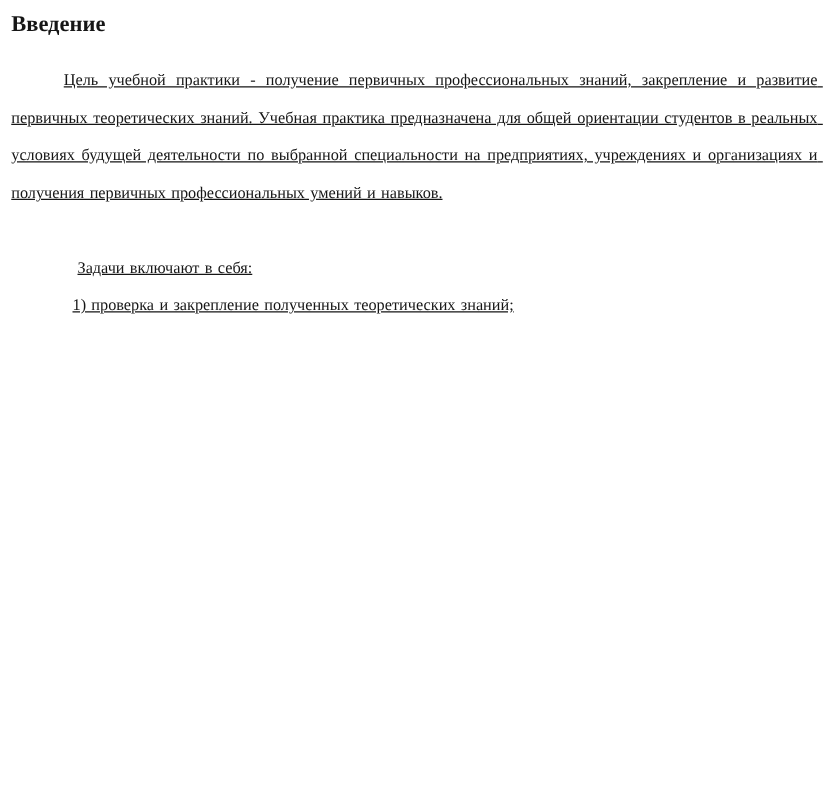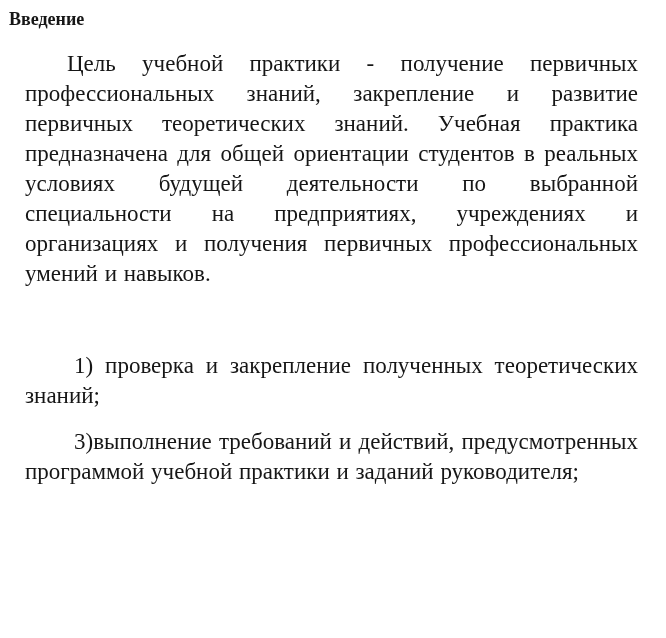--- a/index.html
+++ b/index.html
@@ -22,46 +22,47 @@
     background: var(--bg-color, #ffffff);
   }
   .heading {
     font-size: 18px;
     font-weight: 700;
     line-height: 28px;
     margin: 0 0 16px 0;
     text-align: left;
   }
   p.doc {
-    margin: 16px;
-    font-size: 23px;
+    margin: 0;
+    font-size: 13px;
     line-height: 30px;
     text-align: justify;
     white-space: pre-wrap;
     word-spacing: 1px;
+    text-decoration: underline;
   }
   .spaced { margin-top: 3px; }
   .blank-line { height: 30px; }
   .indent-goal  { text-indent: 42px; }
   .indent-lead  { text-indent: 53px; }
   .indent-item  { text-indent: 49px; }
   .indent-concl { text-indent: 43px; }
 </style>
 </head>
 <body>
 
 <div class="page">
 
   <h1 class="heading">Введение</h1>
 
   <p class="doc indent-goal">Цель учебной практики - получение первичных профессиональных знаний, закрепление и развитие первичных теоретических знаний. Учебная практика предназначена для общей ориентации студентов в реальных условиях будущей деятельности по выбранной специальности на предприятиях, учреждениях и организациях и получения первичных профессиональных умений и навыков.</p>
 
   <div class="blank-line"></div>
 
+  <p class="doc indent-lead spaced">Задачи включают в себя:</p>
 
   <p class="doc indent-item spaced">1) проверка и закрепление полученных теоретических знаний;</p>
 
 
-  <p class="doc indent-item spaced">3)выполнение требований и действий, предусмотренных программой учебной практики и заданий руководителя;</p>
 
 
 
 </div>
 
 </body></html>

